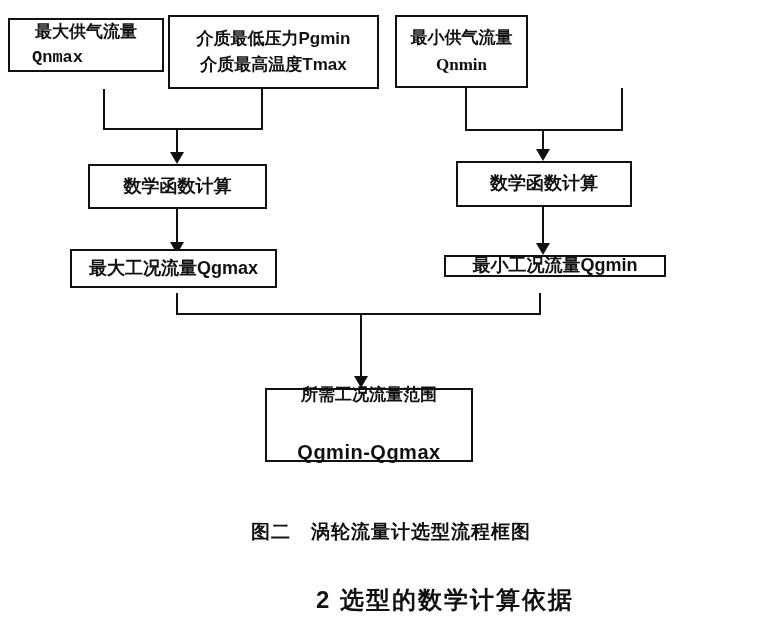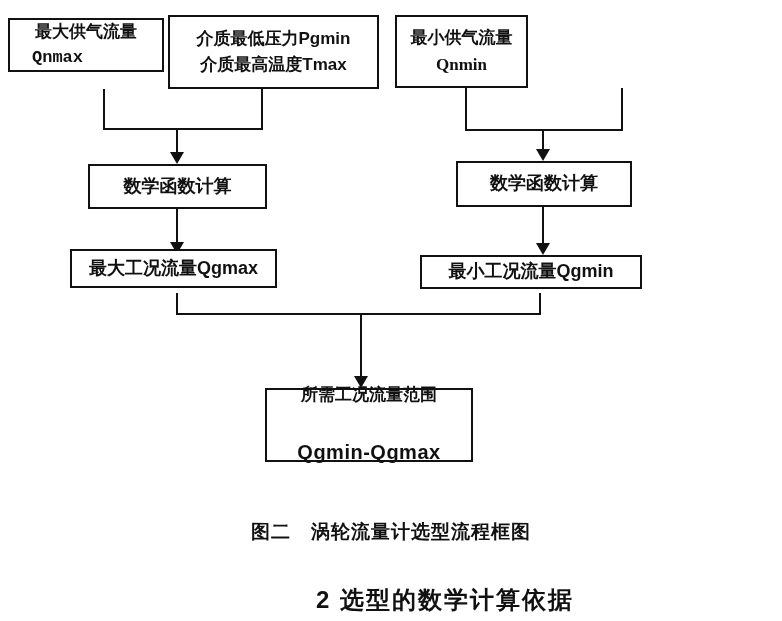--- a/index.html
+++ b/index.html
@@ -120,21 +120,21 @@
   </div>
 
   <div class="vline" style="left:176px; top:209px; height:34px;"></div>
   <div class="arrowhead" style="left:170px; top:242px;"></div>
   <div class="vline" style="left:542px; top:207px; height:37px;"></div>
   <div class="arrowhead" style="left:536px; top:243px;"></div>
 
   <div class="node single" style="left:70px; top:249px; width:207px; height:39px;">
     <span>最大工况流量Qgmax</span>
   </div>
-  <div class="node single" style="left:420px; top:255px; width:222px; height:34px;">
+  <div class="node single" style="left:444px; top:255px; width:222px; height:22px;">
     <span>最小工况流量Qgmin</span>
   </div>
 
   <div class="vline" style="left:176px; top:293px; height:22px;"></div>
   <div class="vline" style="left:539px; top:293px; height:22px;"></div>
   <div class="hline" style="left:176px; top:313px; width:365px;"></div>
   <div class="vline" style="left:360px; top:313px; height:64px;"></div>
   <div class="arrowhead" style="left:354px; top:376px;"></div>
 
   <div class="node" style="left:265px; top:388px; width:208px; height:74px;gap:28px;">

